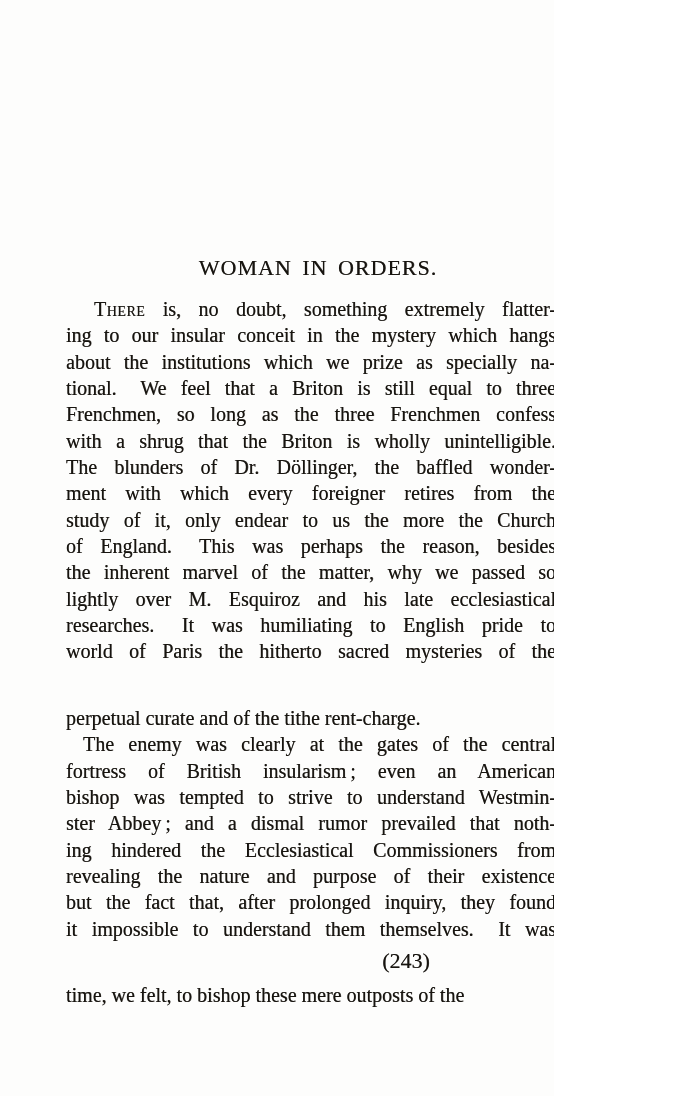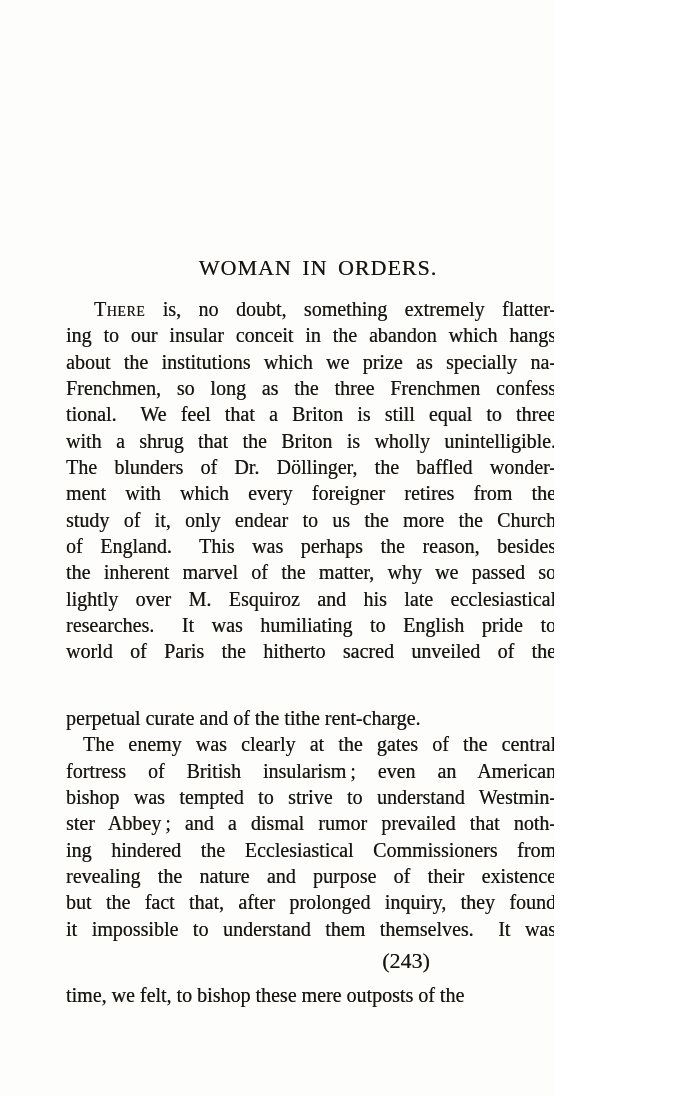--- a/index.html
+++ b/index.html
@@ -55,33 +55,33 @@
 </head>
 <body>
 
 <div class="page">
 
   <div class="page-title">WOMAN IN ORDERS.</div>
 
   <div class="body-text">
     <div class="para" data-para-index="0">
         <div class="line first"><span class="smallcaps">There</span> is, no doubt, something extremely flatter-</div>
-        <div class="line">ing to our insular conceit in the abandon which hangs</div>
+        <div class="line">ing to our insular conceit in the mystery which hangs</div>
         <div class="line">about the institutions which we prize as specially na-</div>
+        <div class="line">tional.  We feel that a Briton is still equal to three</div>
         <div class="line">Frenchmen, so long as the three Frenchmen confess</div>
-        <div class="line">tional.  We feel that a Briton is still equal to three</div>
         <div class="line">with a shrug that the Briton is wholly unintelligible.</div>
         <div class="line">The blunders of Dr. Döllinger, the baffled wonder-</div>
         <div class="line">ment with which every foreigner retires from the</div>
         <div class="line">study of it, only endear to us the more the Church</div>
         <div class="line">of England.  This was perhaps the reason, besides</div>
         <div class="line">the inherent marvel of the matter, why we passed so</div>
         <div class="line">lightly over M. Esquiroz and his late ecclesiastical</div>
         <div class="line">researches.  It was humiliating to English pride to</div>
-        <div class="line">world of Paris the hitherto sacred unveiled of the</div>
+        <div class="line">world of Paris the hitherto sacred mysteries of the</div>
         <div class="line last">perpetual curate and of the tithe rent-charge.</div>
       </div>
     <div class="para" data-para-index="1">
         <div class="line first">The enemy was clearly at the gates of the central</div>
         <div class="line">fortress of British insularism ; even an American</div>
         <div class="line">bishop was tempted to strive to understand Westmin-</div>
         <div class="line">ster Abbey ; and a dismal rumor prevailed that noth-</div>
         <div class="line">ing hindered the Ecclesiastical Commissioners from</div>
         <div class="line">revealing the nature and purpose of their existence</div>
         <div class="line">but the fact that, after prolonged inquiry, they found</div>

